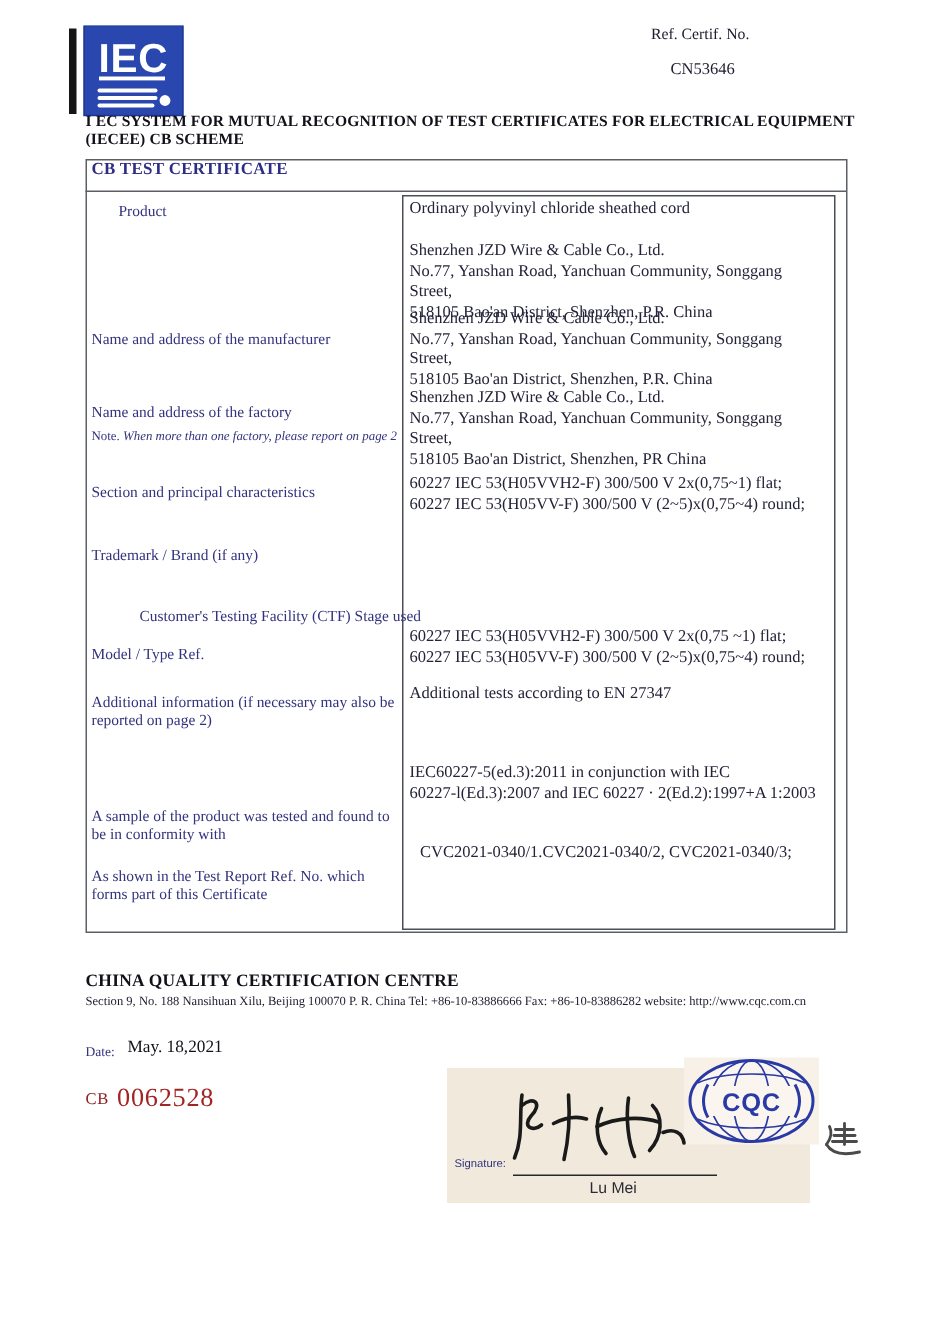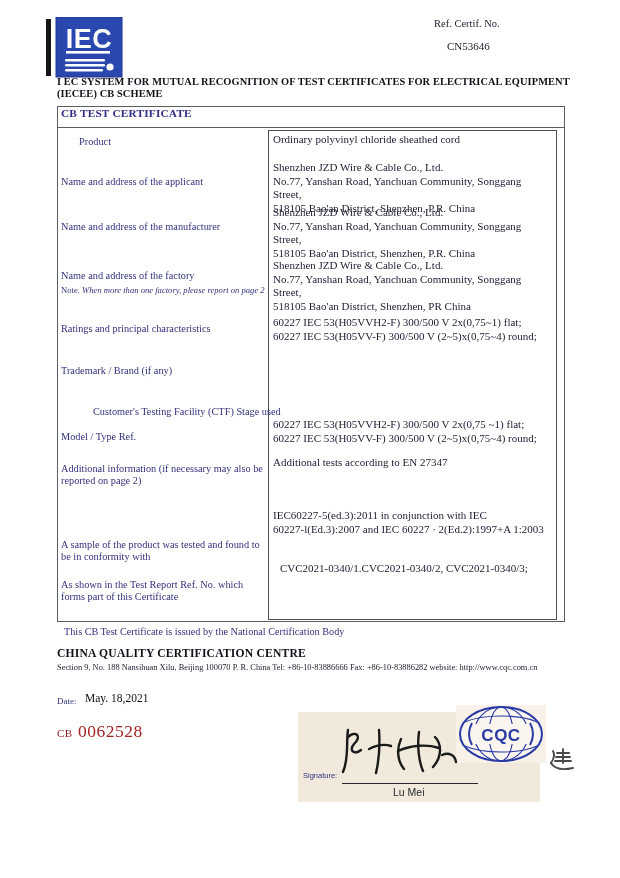--- a/index.html
+++ b/index.html
@@ -49,27 +49,26 @@
   <div class="abs ref-no">CN53646</div>
 
   <div class="abs scheme">I EC SYSTEM FOR MUTUAL RECOGNITION OF TEST CERTIFICATES FOR ELECTRICAL EQUIPMENT (IECEE) CB SCHEME</div>
 
   <div class="abs outer-box"></div>
   <div class="abs cert-title">CB TEST CERTIFICATE</div>
   <div class="abs title-divider"></div>
   <div class="abs value-box"></div>
 
   <div class="abs flabel" style="top:136px;margin-left:18px;">Product</div>
-  <div class="abs flabel" style="top:176px;">Name and address of the applicant</div>
   <div class="abs flabel" style="top:221px;">Name and address of the manufacturer</div>
   <div class="abs flabel" style="top:270px;">Name and address of the factory</div>
   <div class="abs note-line" style="top:285px;">
     <span>Note.</span><span class="note-italic"> When more than one factory, please report on page 2</span>
   </div>
-  <div class="abs flabel" style="top:323px;">Ratings and principal characteristics</div>
+  <div class="abs flabel" style="top:323px;">Section and principal characteristics</div>
   <div class="abs flabel" style="top:365px;">Trademark / Brand (if any)</div>
   <div class="abs flabel" style="top:406px;margin-left:32px;">Customer's Testing Facility (CTF) Stage used</div>
   <div class="abs flabel" style="top:431px;">Model / Type Ref.</div>
   <div class="abs flabel" style="top:463px;">Additional information (if necessary may also be reported on page 2)</div>
   <div class="abs flabel" style="top:539px;">A sample of the product was tested and found to be in conformity with</div>
   <div class="abs flabel" style="top:579px;">As shown in the Test Report Ref. No. which forms part of this Certificate</div>
 
   <div class="abs fvalue" style="top:133px;">Ordinary polyvinyl chloride sheathed cord</div>
   <div class="abs fvalue" style="top:161px;">Shenzhen JZD Wire &amp; Cable Co., Ltd.
 No.77, Yanshan Road, Yanchuan Community, Songgang Street,
@@ -82,21 +81,20 @@
 518105 Bao'an District, Shenzhen, PR China</div>
   <div class="abs fvalue" style="top:316px;">60227 IEC 53(H05VVH2-F) 300/500 V 2x(0,75~1) flat;
 60227 IEC 53(H05VV-F) 300/500 V (2~5)x(0,75~4) round;</div>
   <div class="abs fvalue" style="top:418px;">60227 IEC 53(H05VVH2-F) 300/500 V 2x(0,75 ~1) flat;
 60227 IEC 53(H05VV-F) 300/500 V (2~5)x(0,75~4) round;</div>
   <div class="abs fvalue" style="top:456px;">Additional tests according to EN 27347</div>
   <div class="abs fvalue" style="top:509px;">IEC60227-5(ed.3):2011 in conjunction with IEC
 60227-l(Ed.3):2007 and IEC 60227 · 2(Ed.2):1997+A 1:2003</div>
   <div class="abs fvalue" style="top:562px;left:280px;">CVC2021-0340/1.CVC2021-0340/2, CVC2021-0340/3;</div>
 
-  <div class="abs issued-note">This CB Test Certificate is issued by the National Certification Body</div>
 
   <div class="abs issuer-name">CHINA QUALITY CERTIFICATION CENTRE</div>
   <div class="abs issuer-addr">Section 9, No. 188 Nansihuan Xilu, Beijing 100070 P. R. China Tel: +86-10-83886666 Fax: +86-10-83886282 website: http://www.cqc.com.cn</div>
   <div class="abs date-label">Date:</div>
   <div class="abs date-value">May. 18,2021</div>
 
   <div class="abs cb-prefix">CB</div>
   <div class="abs cb-number">0062528</div>
 
   <div class="abs sig-patch"></div>

